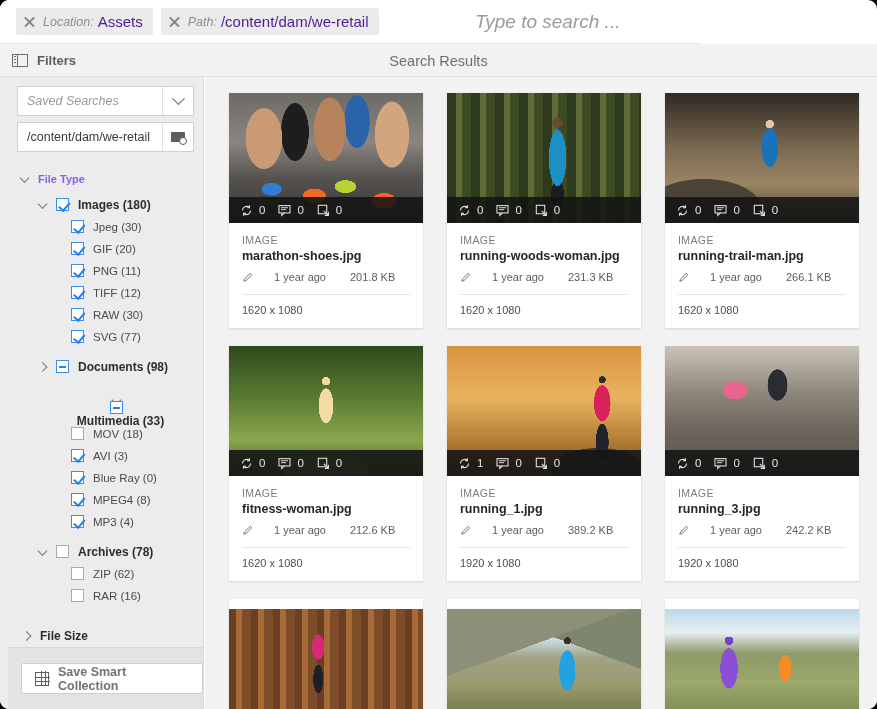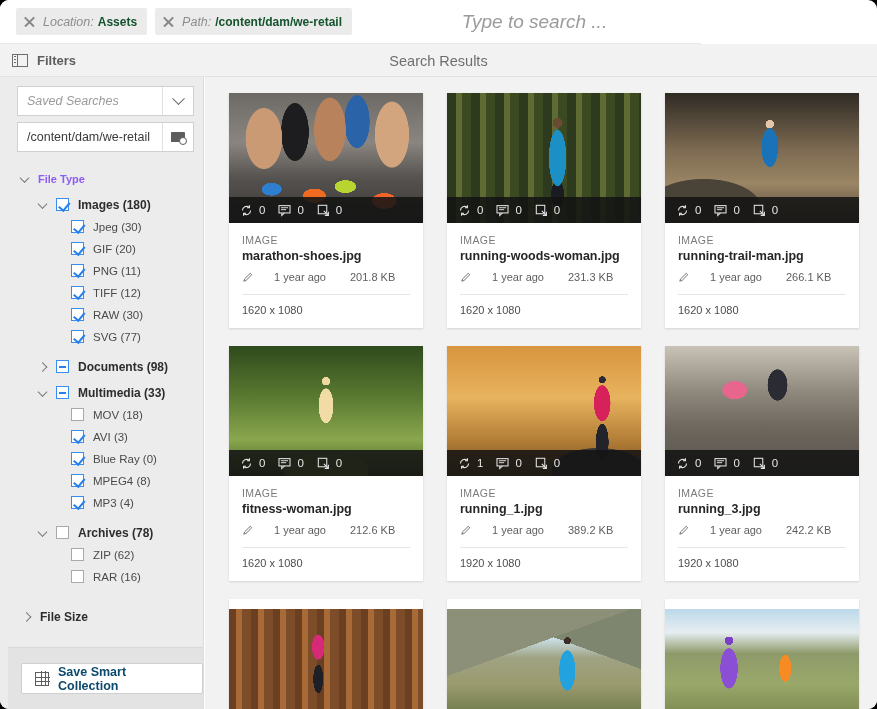--- a/index.html
+++ b/index.html
@@ -49,21 +49,21 @@
     background: #4a4a4a;
   }
   .chip .x::before { transform: rotate(45deg); }
   .chip .x::after  { transform: rotate(-45deg); }
   .chip .lbl {
     font-style: italic;
     color: #8d8d8d;
     margin-right: 4px;
     font-size: 12.5px;
   }
-  .chip .val { font-weight: bold; color: #14532d; font-size: 12px; }
+  .chip .val { font-weight: normal; color: #4c1d95; font-size: 15px; }
   .searchinput {
     flex: 1;
     border: none; outline: none;
     font-family: "Liberation Sans", sans-serif;
     font-size: 19px;
     font-style: italic;
     color: #9b9b9b;
     padding-left: 8px;
     background: transparent;
     text-align: center;
@@ -204,21 +204,21 @@
     display: flex; align-items: center;
     padding-left: 13px;
   }
   .smart-btn {
     display: flex; align-items: center; gap: 9px;
     height: 31px;
     background: #fff;
     border: 1px solid #cfcfcf;
     border-radius: 2px;
     padding: 0 13px;
-    font-size: 12.5px; color: #0c4a6e; font-weight: bold;
+    font-size: 12.5px; color: #737373; font-weight: bold;
   }
   .grid-icon {
     width: 14px; height: 14px;
     border: 1.5px solid #5d5d5d;
     position: relative; flex: none;
   }
   .grid-icon::before {
     content: ""; position: absolute;
     left: 4.8px; top: -1.5px; bottom: -1.5px;
     border-left: 1.5px solid #5d5d5d;
@@ -453,21 +453,21 @@
         </div>
 
         <div class="tree-row lvl1" style="margin-top:9px;">
           <span class="caret right">
               <i></i>
             </span>
           <span class="cbx indet"></span>
           <span class="tree-lbl group">Documents (98)</span>
         </div>
 
-        <div class="tree-row lvl1" style="margin-top:5px;">
+        <div class="tree-row lvl1" style="margin-top:24px;flex-direction:column;">
           <span class="caret down">
               <i></i>
             </span>
           <span class="cbx indet"></span>
           <span class="tree-lbl group">Multimedia (33)</span>
         </div>
         <div class="tree-row lvl2">
           <span class="cbx"></span>
           <span class="tree-lbl leaf">MOV (18)</span>
         </div>

